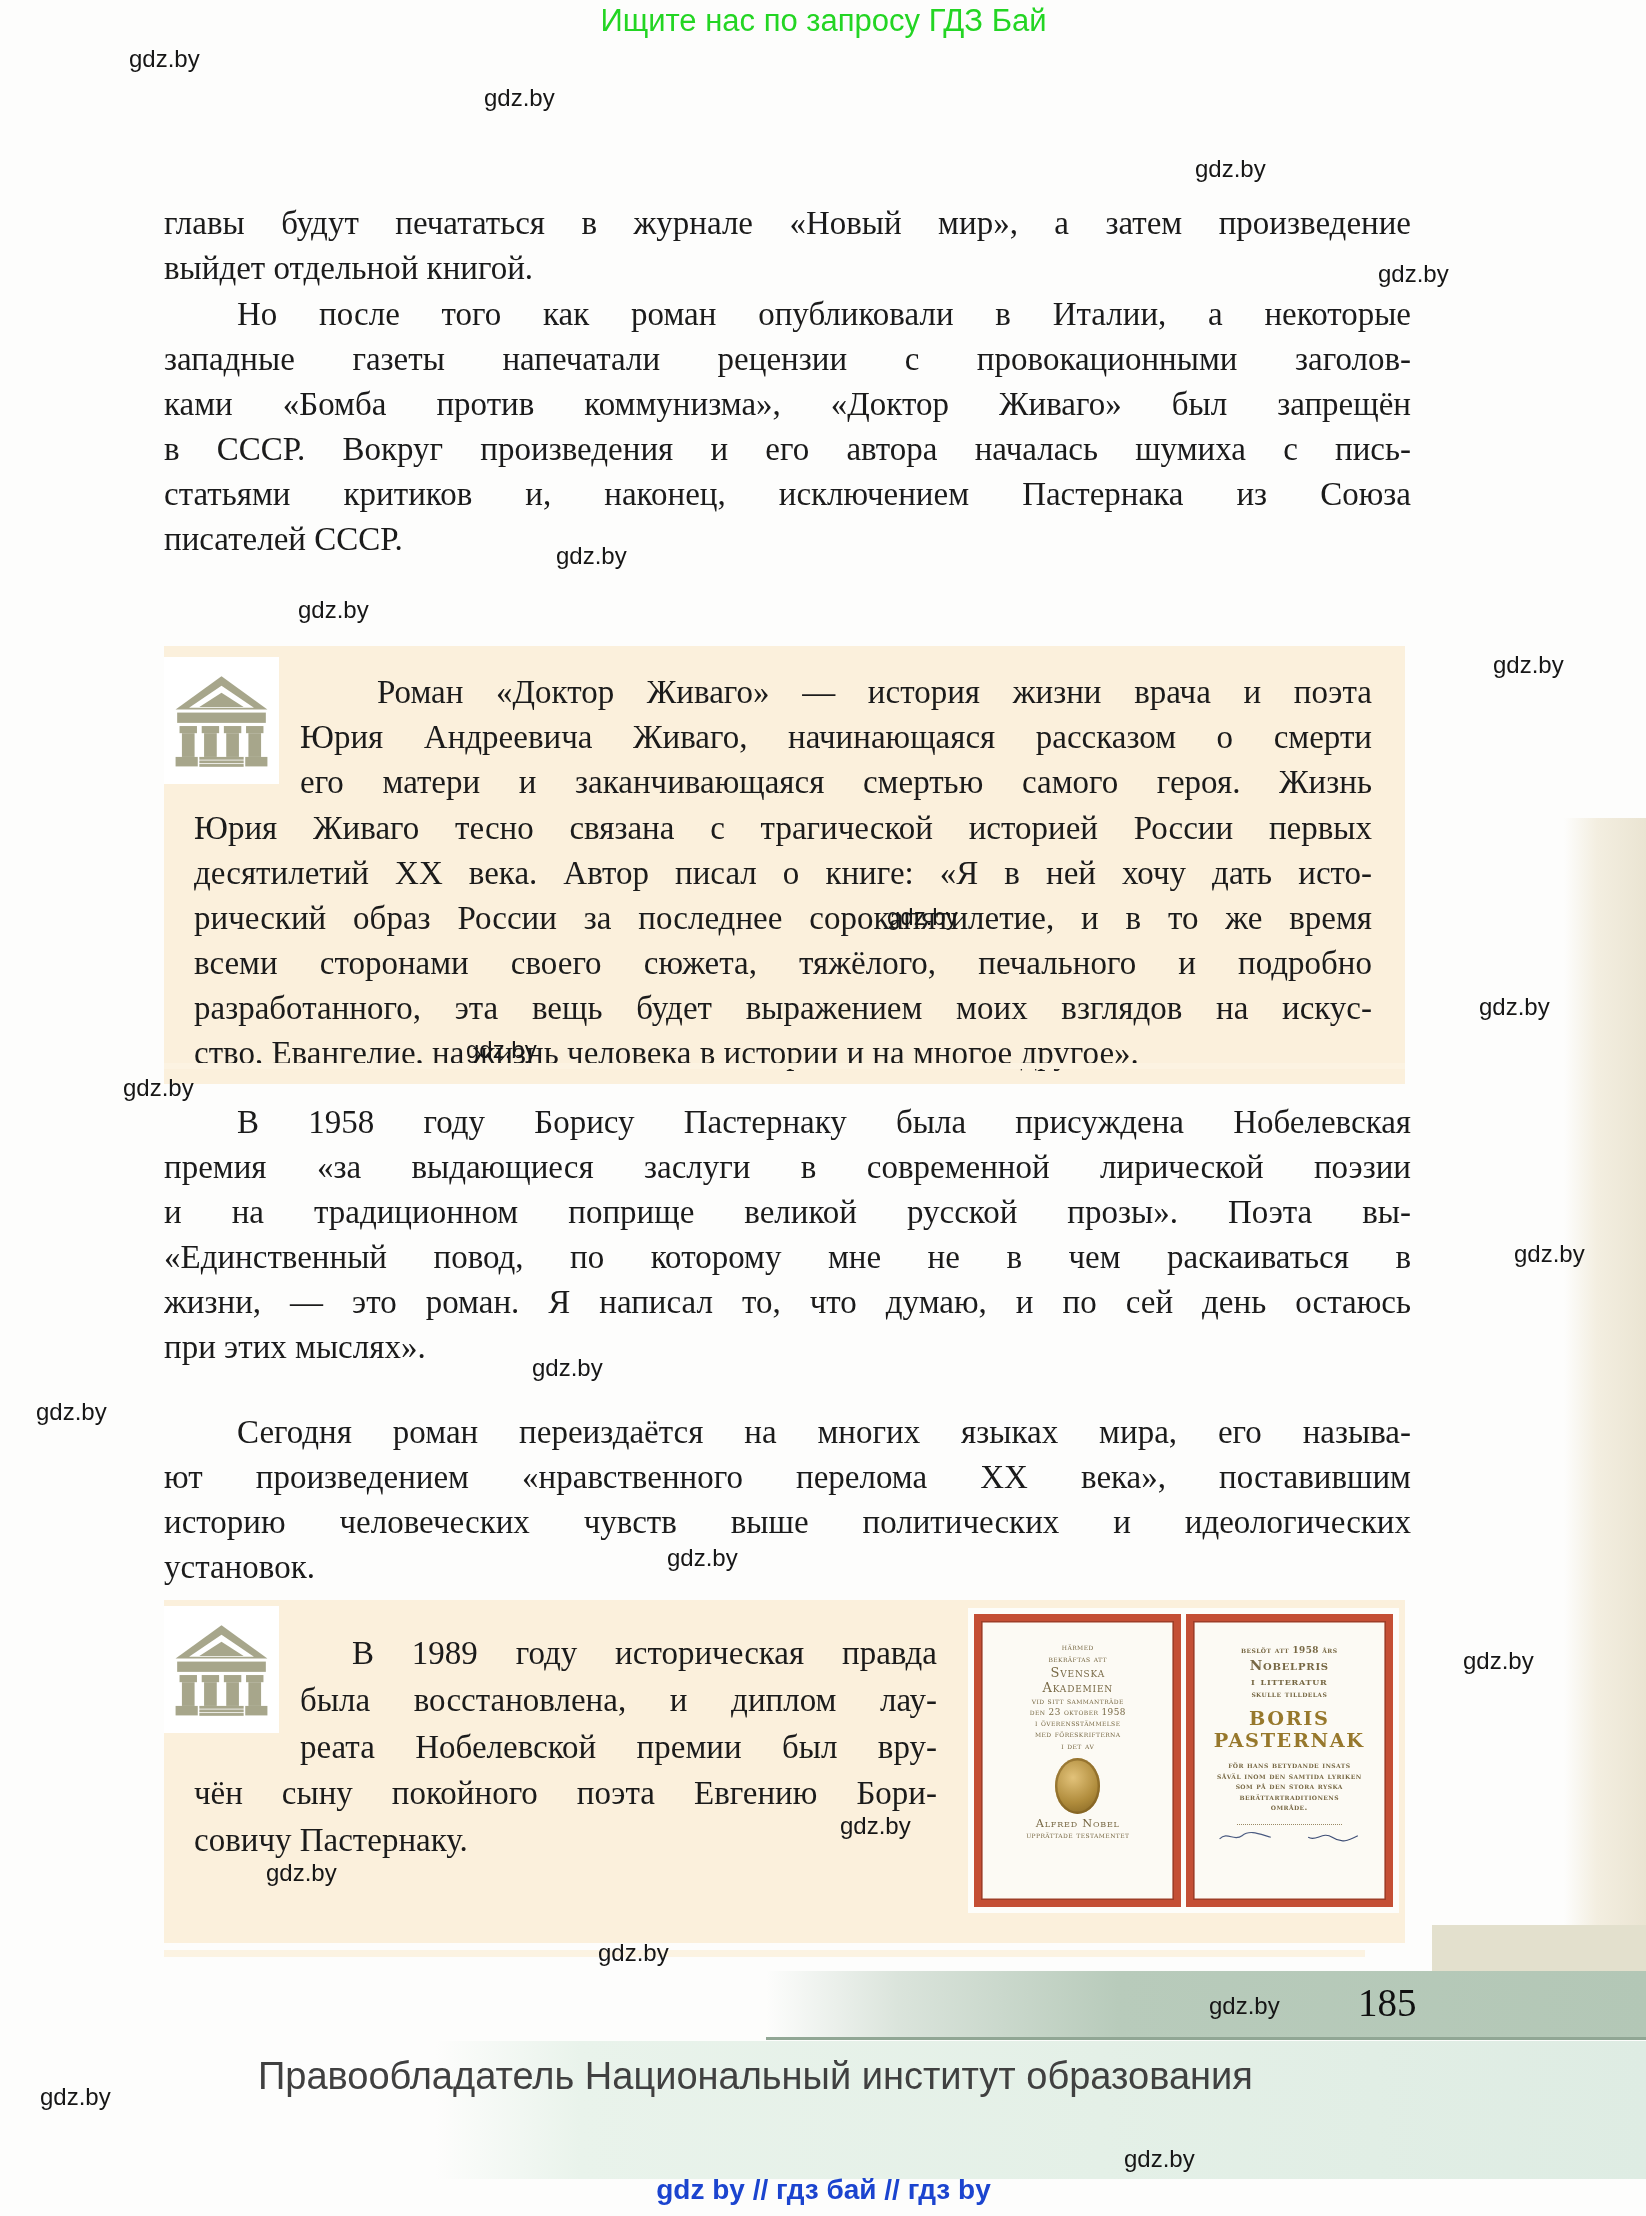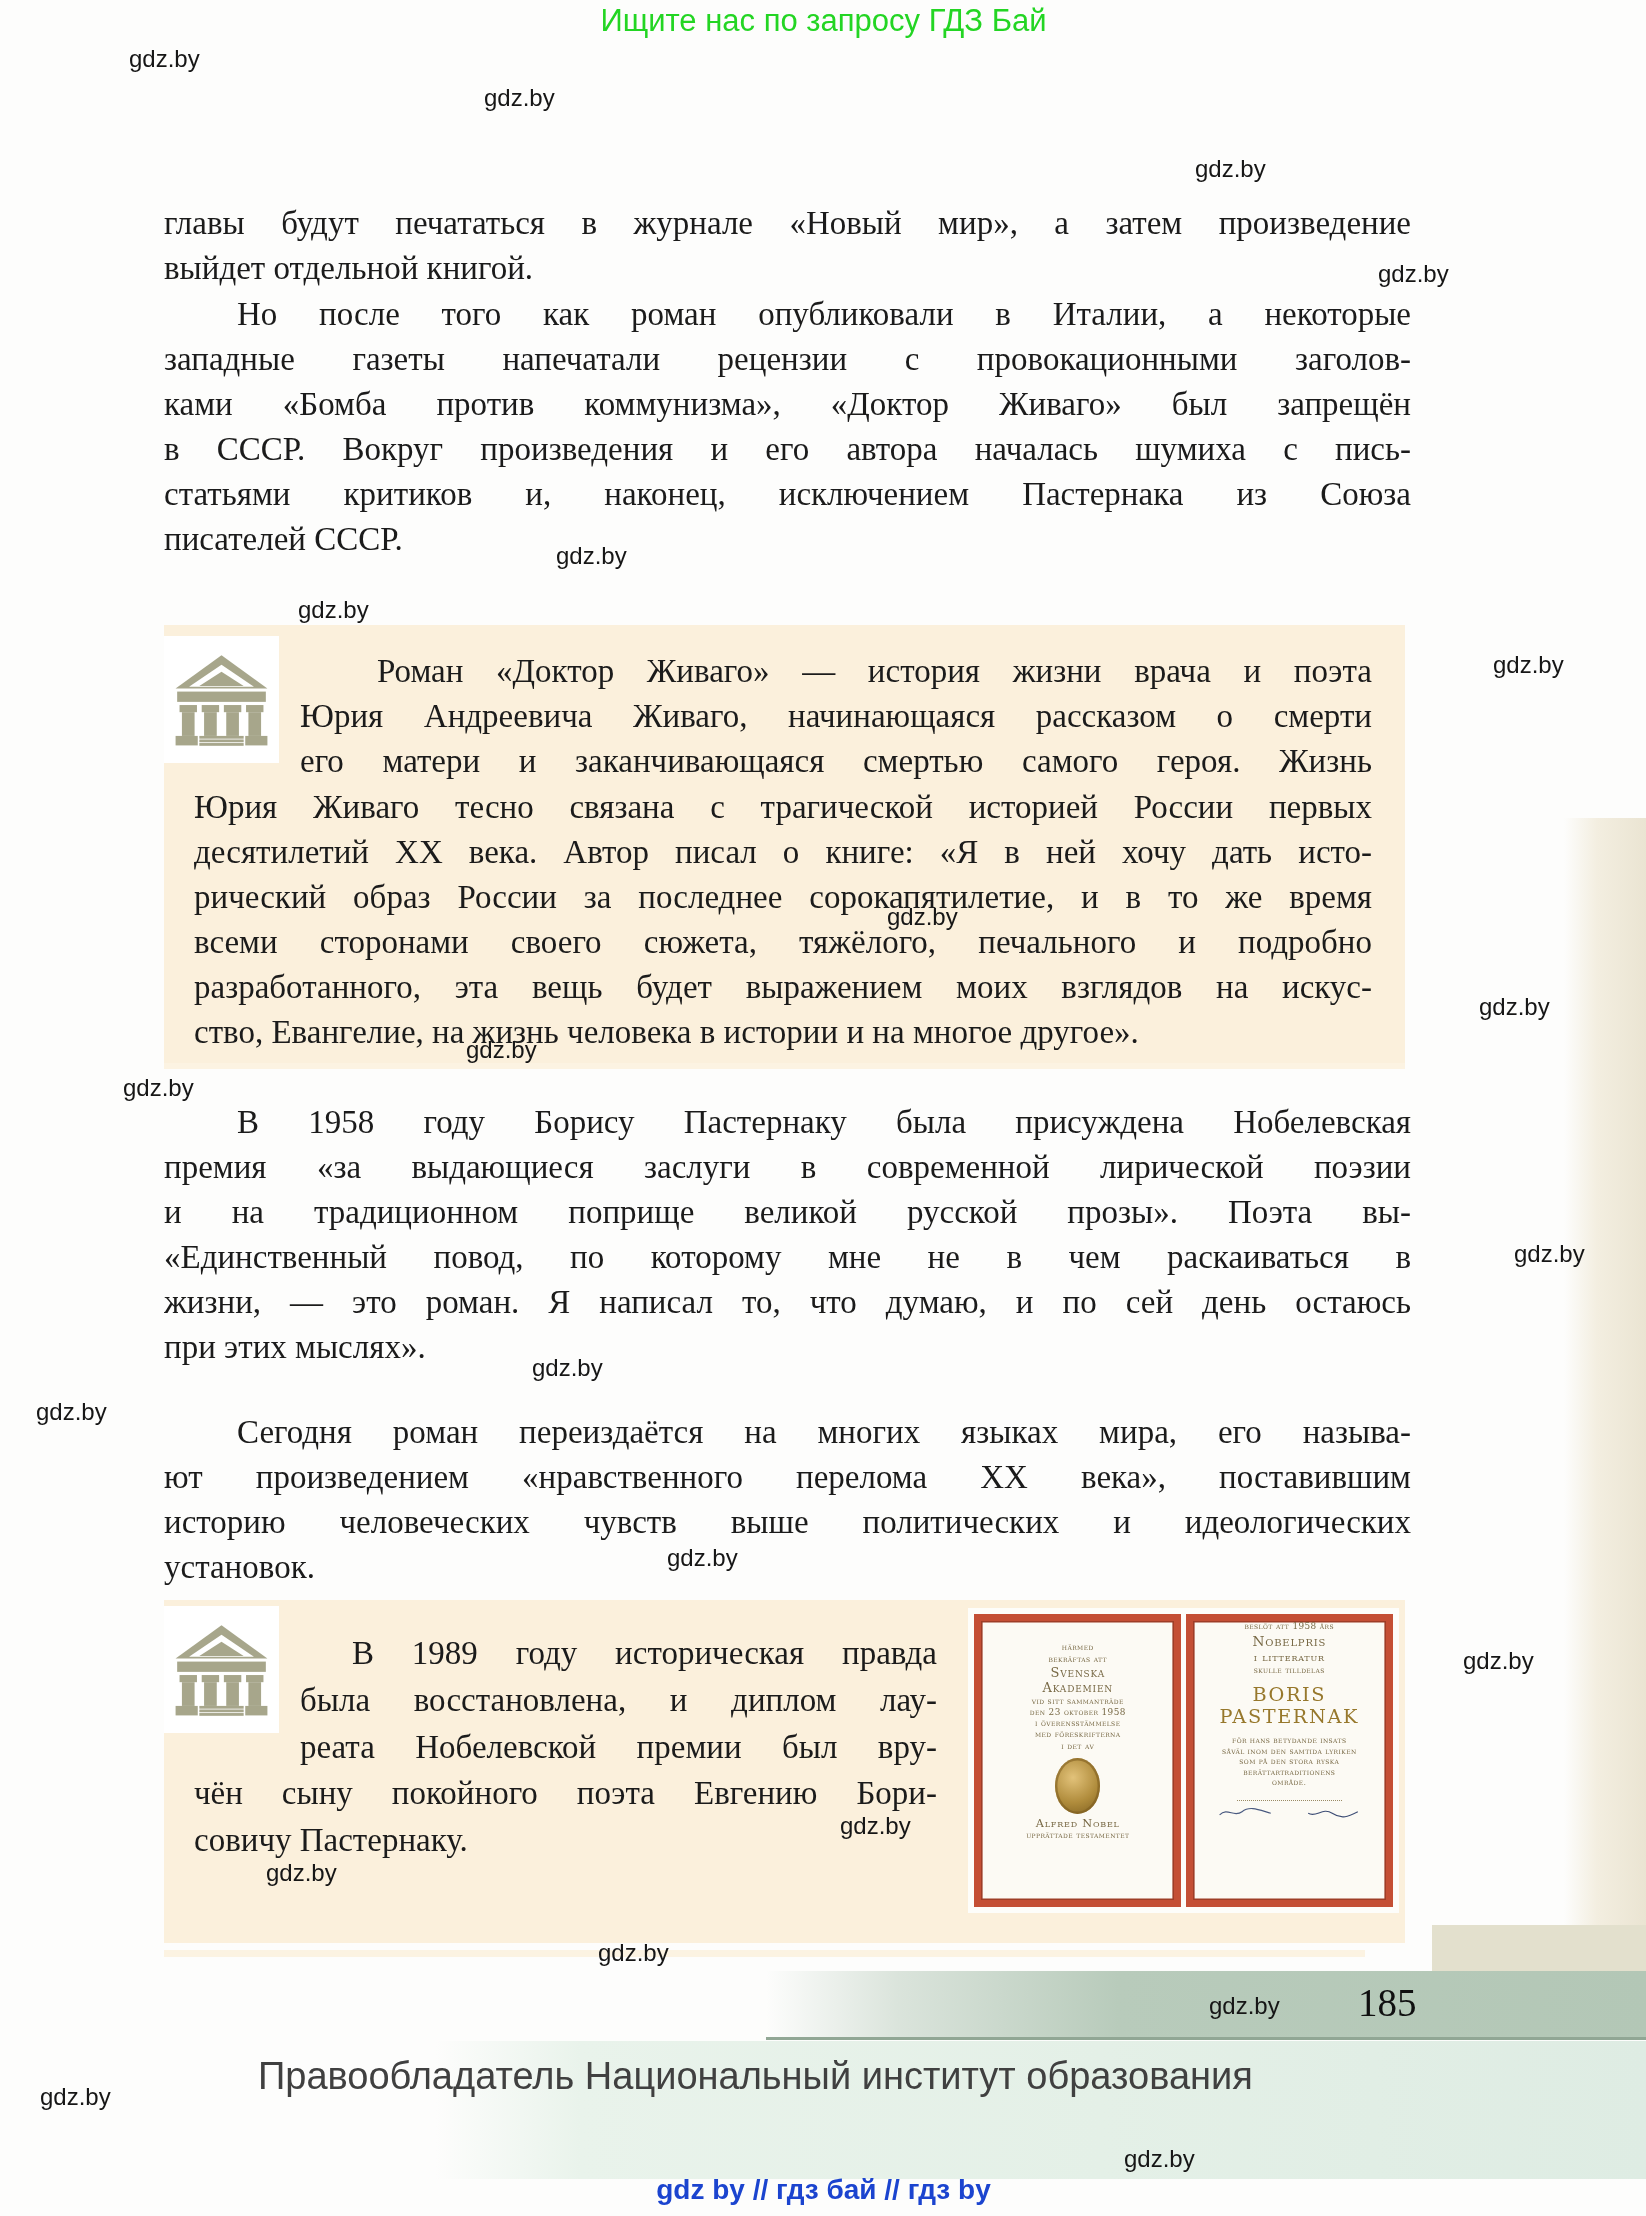--- a/index.html
+++ b/index.html
@@ -26,21 +26,21 @@
   .para > div{height:45px;line-height:45px;text-align:justify;text-align-last:justify;overflow:hidden;}
   .para > div:last-child{text-align-last:left;}
   .para.indent > div:first-child{text-indent:73px;}
   .para.lh58 > div{height:47px;line-height:47px;}
   .para.nolast > div:last-child{text-align-last:justify;}
   .para.ind95 > div:first-child{text-indent:77px;}
   .para.ind65 > div:first-child{text-indent:52px;}
 
   
   .creambox{background:#fbf0dc;}
-  #box1{left:164px;top:625px;width:1241px;height:438px;}
+  #box1{left:164px;top:646px;width:1241px;height:438px;}
   #box2{left:164px;top:1600px;width:1241px;height:343px;}
   .iconsq{position:absolute;background:#ffffff;width:115px;height:127px;
     display:flex;align-items:center;justify-content:center;}
   #box1 .iconsq{left:0;top:10.5px;}
   #box2 .iconsq{left:0;top:6.4px;}
   .creamstrip{background:#fcf3e2;}
 
   
   #diploma{left:804px;top:8px;width:431px;height:305px;background:#fdfdfa;
     display:flex;gap:4.8px;padding:6.4px;box-sizing:border-box;}
@@ -50,21 +50,21 @@
     font-family:"DejaVu Serif","Liberation Serif",serif;
     color:#776844;font-variant:small-caps;letter-spacing:0.4px;}
   .dlines > div{font-size:8.9px;line-height:11.3px;}
   #dleft{padding-top:21px;}
   #dleft .dlines.top > div:nth-child(3),
   #dleft .dlines.top > div:nth-child(4){font-size:13px;line-height:15.3px;letter-spacing:0.8px;}
   .medal{width:45px;height:56px;margin:5.6px auto 4.8px auto;border-radius:50%;
     background:radial-gradient(circle at 40% 35%, #e2c27a, #b08c3c 55%, #7c5d1e);
     box-shadow:inset 0 0 0 2.4px rgba(122,90,30,.55);}
   #dleft .dlines.bottom > div:first-child{font-size:11.3px;letter-spacing:0.8px;}
-  #dright{}
+  #dright{padding-top:24px;font-weight:bold;}
   #dright .dlines.top > div:nth-child(2){font-size:13.7px;line-height:17px;letter-spacing:0.8px;}
   #dright .dlines.top > div:nth-child(3){font-size:12px;line-height:15.3px;letter-spacing:0.8px;}
   #dright .dlines.name > div{font-size:19.3px;line-height:22px;color:#97782c;letter-spacing:1.6px;}
   #dright .dlines.name{margin:8px 0 8px 0;text-align:center;}
   #dright .dlines.cite > div{font-size:8px;line-height:10.5px;}
   .dateline{margin:11.3px auto 3.2px auto;width:105px;border-top:0.8px dotted #9a8a64;}
   .sigrow{display:flex;justify-content:space-around;margin-top:4.8px;padding:0 9.7px;}
 
   
   #rightband{left:1564px;top:818px;width:83px;height:1153px;

